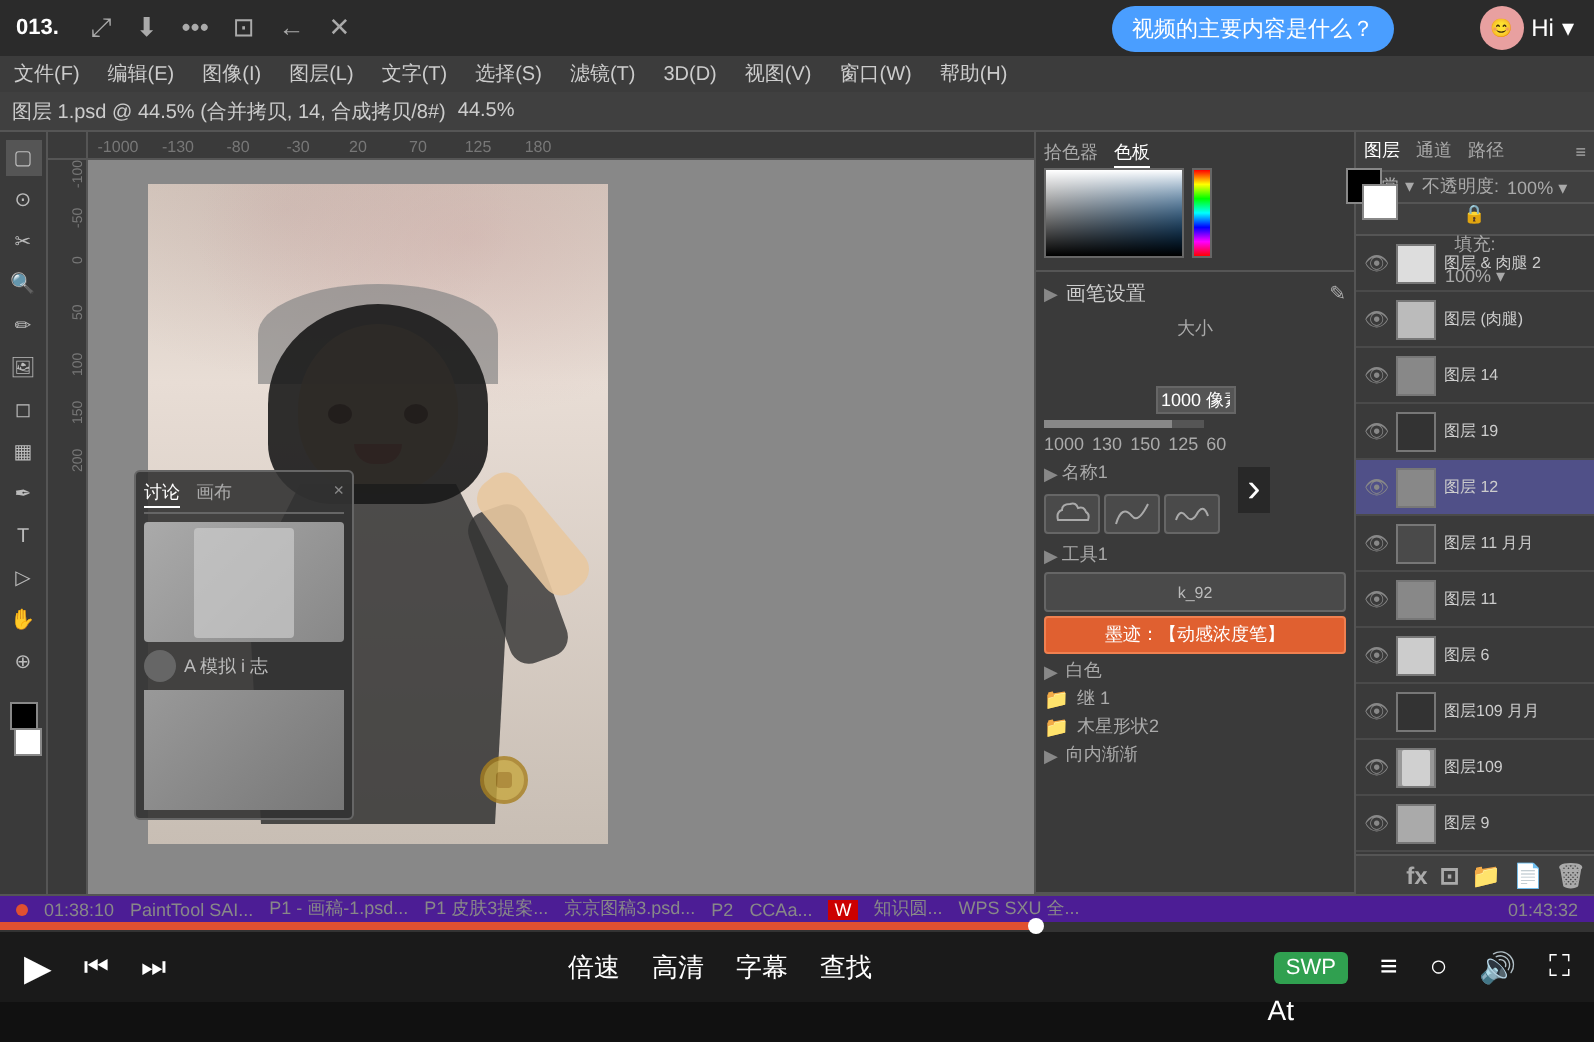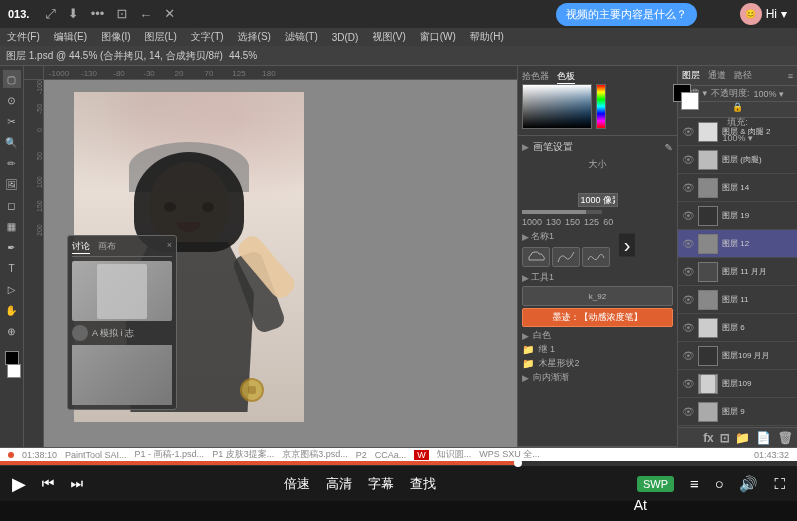--- a/index.html
+++ b/index.html
@@ -457,21 +457,21 @@
       font-size: 12px;
       color: #aaa;
       cursor: pointer;
       font-weight: bold;
     }
 
     
     .progress-bar-area {
       width: 100%;
       height: 14px;
-      background: #ffffff;
+      background: #4c1d95;
       display: flex;
       align-items: center;
       padding: 0 8px;
       font-size: 9px;
       color: #888;
       border-top: 1px solid #555;
       gap: 8px;
     }
 
     

